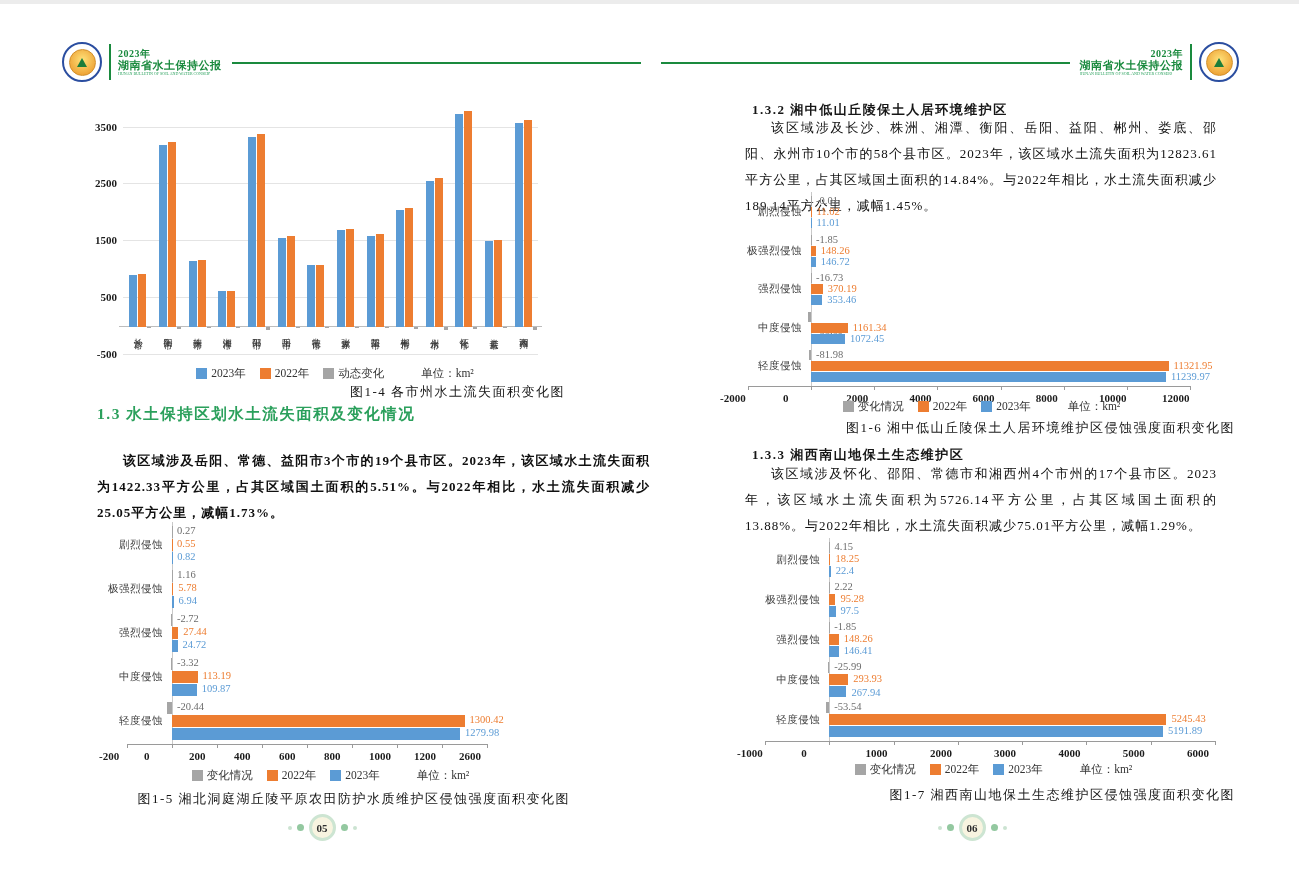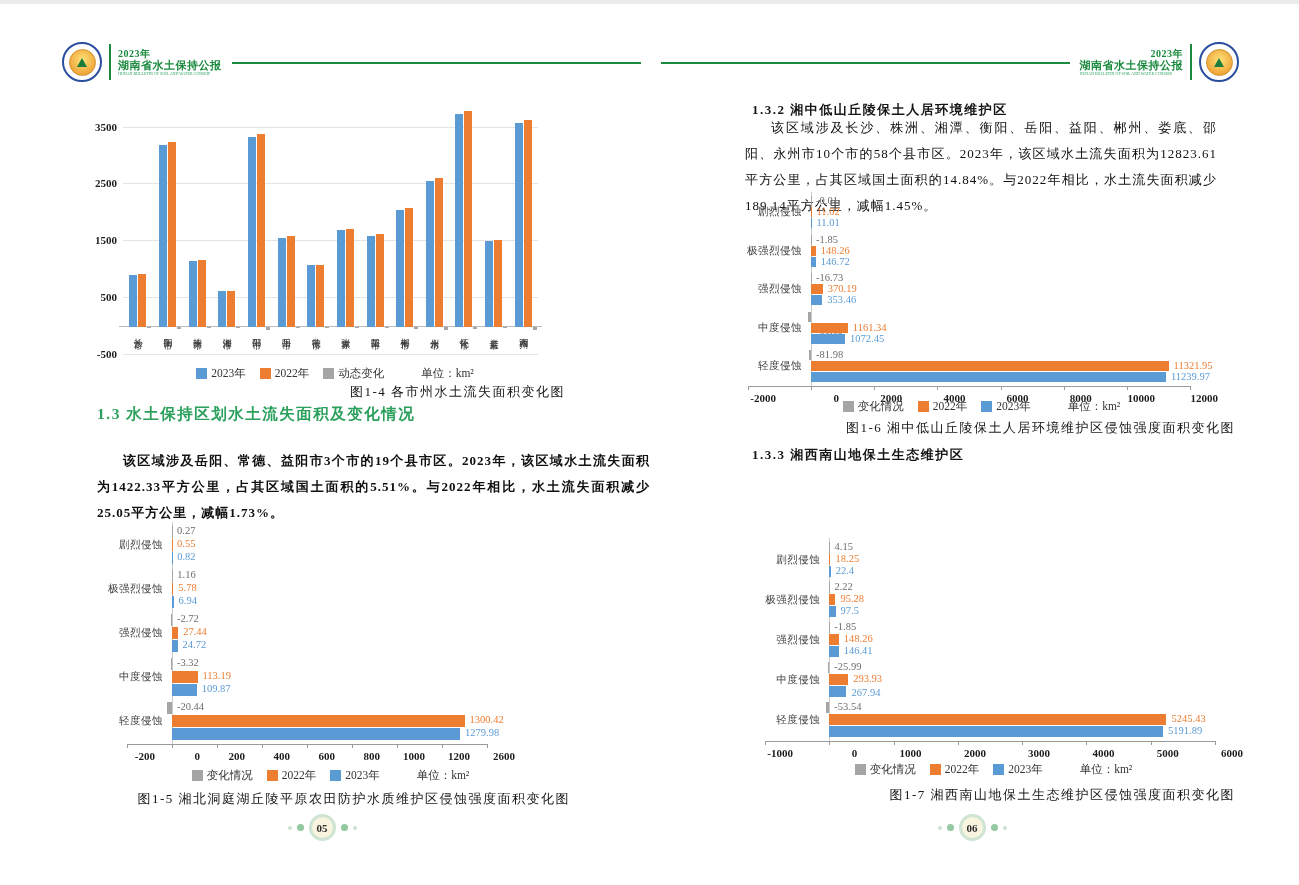--- a/index.html
+++ b/index.html
@@ -29,21 +29,21 @@
   .gridline { position:absolute; left:0; width:100%; height:1px; background:#e4e4e4; }
   .zeroline { position:absolute; left:-4px; height:1px; background:#bdbdbd; }
   .ytick { position:absolute; font-size:11px; font-weight:bold; color:#1d1d1d; text-align:right; }
   .bar { position:absolute; }
   .citylabel { position:absolute; writing-mode:vertical-lr; text-orientation:upright; font-size:9px; line-height:1.05; color:#333; letter-spacing:1px; }
   .vzero { position:absolute; width:1px; background:#c9c9c9; }
   .hcat { position:absolute; text-align:right; font-size:10.5px; color:#3d3d3d; letter-spacing:0.5px; white-space:nowrap; }
   .hval { position:absolute; font-size:10.5px; white-space:nowrap; line-height:1.1; }
   .haxis { position:absolute; height:1px; background:#9a9a9a; }
   .tick { position:absolute; width:1px; height:4px; background:#9a9a9a; }
-  .xtick { position:absolute; width:56px; text-align:right; font-size:11px; font-weight:bold; color:#1d1d1d; }
+  .xtick { position:absolute; width:56px; text-align:left; font-size:11px; font-weight:bold; color:#1d1d1d; }
 
   .legend { position:absolute; display:flex; align-items:center; justify-content:center; font-size:11.5px; color:#333; white-space:nowrap; }
   .lg { display:flex; align-items:center; margin:0 7px; }
   .sq { display:inline-block; width:11px; height:11px; margin-right:4px; }
   .sq-blue { background:var(--blue); } .sq-orange { background:var(--orange); } .sq-gray { background:var(--gray); }
   .unit { margin-left:30px; }
 
   .caption { position:absolute; text-align:right; font-size:13px; color:#161616; letter-spacing:1.5px; font-weight:500; }
   .sec-h { position:absolute; font-size:15.5px; font-weight:bold; color:var(--green); letter-spacing:1.5px; }
   .sub-h { position:absolute; font-size:13px; font-weight:600; color:#161616; letter-spacing:1.5px; }
@@ -330,20 +330,21 @@
       </span>
     <span class="lg">
         <i class="sq sq-blue"></i>
         <span>2023年</span>
       </span>
     <span class="unit">单位：km²</span>
   </div>
   <div class="caption" style="left:745px; top:419px; width:490px;">图1-6 湘中低山丘陵保土人居环境维护区侵蚀强度面积变化图</div>
 
   <div class="sub-h" style="left:752px; top:446px;">1.3.3 湘西南山地保土生态维护区</div>
+  <div class="para" style="left:745px; top:461px; width:472px;">该区域涉及怀化、邵阳、常德市和湘西州4个市州的17个县市区。2023年，该区域水土流失面积为5726.14平方公里，占其区域国土面积的13.88%。与2022年相比，水土流失面积减少75.01平方公里，减幅1.29%。</div>
 
   <div id="fig7" class="chart" style="left:745px; top:542px; width:500px; height:220px;">
       <div class="vzero" style="left: 84.3px; top: -4px; height: 205px;"></div>
       <div class="hcat" style="left: 0px; width: 75.3px; top: 0px; height: 35px; line-height: 35px;">剧烈侵蚀</div>
       <div class="hbar bar" style="top: 0px; height: 11px; left: 84.3px; width: 0.6px; background: rgb(165, 165, 165);"></div>
       <div class="hval" style="left: 89.6px; top: -1px; color: rgb(109, 109, 109);">4.15</div>
       <div class="hbar bar" style="top: 12px; height: 11px; left: 84.3px; width: 1.2px; background: rgb(237, 125, 49);"></div>
       <div class="hval" style="left: 90.5px; top: 11px; color: rgb(237, 125, 49);">18.25</div>
       <div class="hbar bar" style="top: 24px; height: 11px; left: 84.3px; width: 1.4px; background: rgb(91, 155, 213);"></div>
       <div class="hval" style="left: 90.7px; top: 23px; color: rgb(91, 155, 213);">22.4</div>

